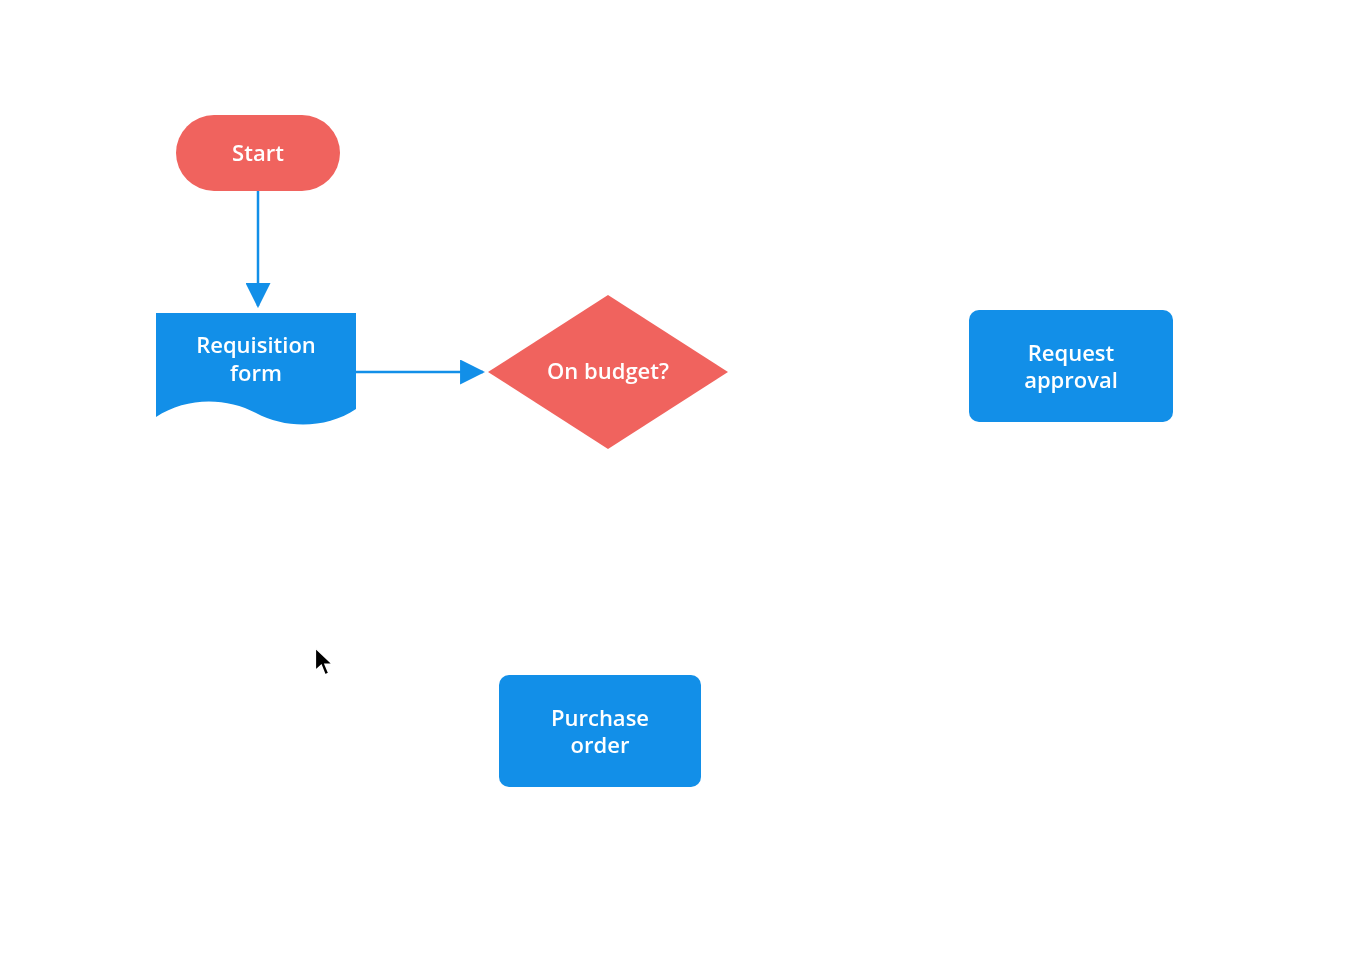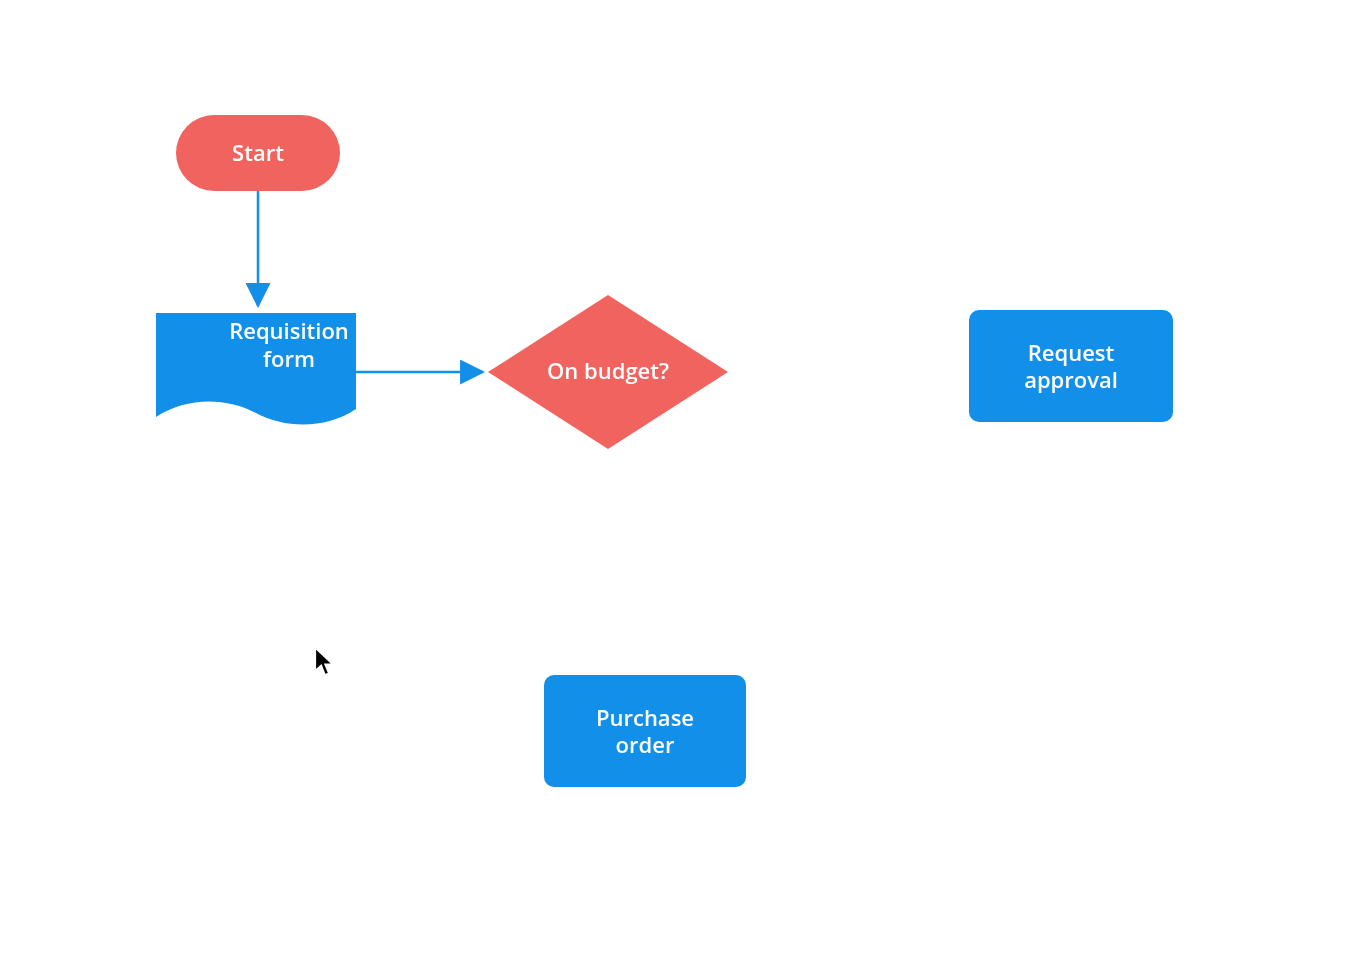--- a/index.html
+++ b/index.html
@@ -26,42 +26,42 @@
     border-radius:40px;
     display:flex;align-items:center;justify-content:center;
   }
   
   .doc-node{
     position:absolute;
     left:156px; top:313px;
     width:200px; height:116px;
   }
   .doc-text{
-    position:absolute;left:0;top:4px;width:100%;padding-left:33px;
+    position:absolute;left:0;top:18px;width:100%;
   }
   
   .decision-node{
     position:absolute;
     left:488px; top:295px;
     width:240px; height:154px;
   }
   .decision-text{
     position:absolute;left:0;top:62px;width:100%;
   }
   
   .process-node{
     position:absolute;
     background:#128fe8;
     border-radius:10px;
     display:flex;align-items:center;justify-content:center;
     padding:0 2px;
     box-sizing:border-box;
   }
   .approval-node{ left:969px; top:310px; width:204px; height:112px; }
-  .purchase-node{ left:544px; top:675px; width:202px; height:112px; }
+  .purchase-node{ left:499px; top:675px; width:202px; height:112px; }
 
   
   svg.arrows{
     position:absolute;inset:0;
     width:1364px;height:962px;
     pointer-events:none;
   }
 
   
   .cursor-icon{

